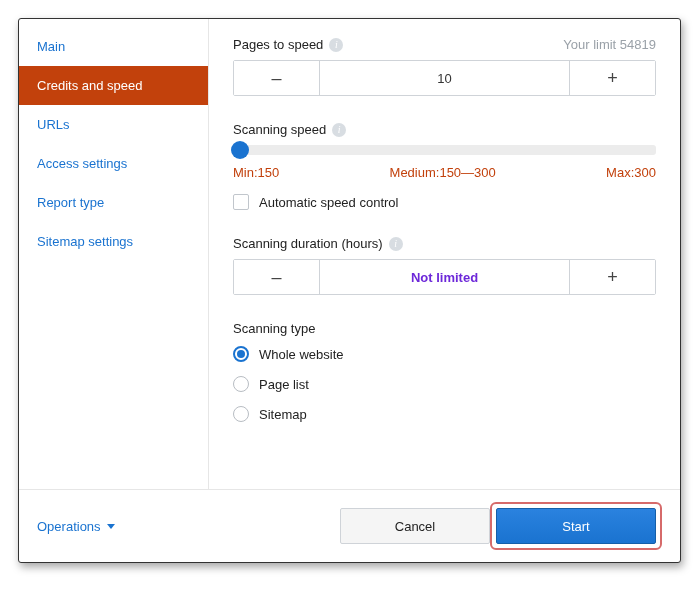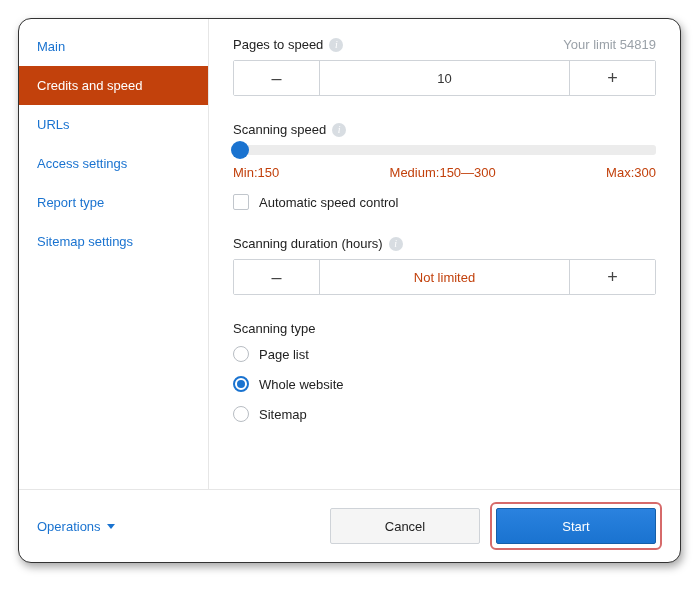--- a/index.html
+++ b/index.html
@@ -1,20 +1,20 @@
 <!DOCTYPE html>
 <html><head>
   <meta charset="utf-8">
   <style>
     * { box-sizing: border-box; margin: 0; padding: 0; font-family: Arial, Helvetica, sans-serif; }
     body { background: #fff; padding: 18px; }
     .modal {
       width: 663px;
       border: 1px solid #333;
-      border-radius: 13px;
+      border-radius: 3px;
       box-shadow: 2px 4px 8px rgba(0,0,0,0.35);
       background: #fff;
       display: flex;
       flex-direction: column;
       overflow: hidden;
     }
     .body {
       display: flex;
       border-bottom: 1px solid #e6e6e6;
     }
@@ -85,21 +85,21 @@
     .stepper .minus { border-right: 1px solid #cfd3d8; }
     .stepper .plus { border-left: 1px solid #cfd3d8; }
     .stepper .value {
       flex: 1;
       display: flex;
       align-items: center;
       justify-content: center;
       font-size: 13px;
       color: #333;
     }
-    .stepper .value.placeholder { color: #c2410c; }
+    .stepper .value.placeholder { color: #6d28d9; font-weight: bold; }
     .section { margin-top: 26px; }
     .slider-wrap { margin-top: 8px; }
     .slider-track {
       position: relative;
       height: 10px;
       background: #ececec;
       border-radius: 3px;
     }
     .slider-thumb {
       position: absolute;
@@ -169,21 +169,20 @@
     }
     .caret-down {
       width: 0; height: 0;
       border-left: 4px solid transparent;
       border-right: 4px solid transparent;
       border-top: 5px solid #1a73d0;
     }
     .footer-actions {
       margin-left: auto;
       display: flex;
-      gap: 10px;
       align-items: center;
     }
     .btn {
       height: 36px;
       min-width: 150px;
       font-size: 13px;
       border-radius: 2px;
       cursor: pointer;
     }
     .btn-cancel {
@@ -265,26 +264,26 @@
           <button class="plus">+</button>
         </div>
       </div>
 
       <div class="section">
         <div class="label">
           <span>Scanning type</span>
         </div>
         <div class="radio-group">
           <div class="radio-row">
+            <div class="radio checked"></div>
+            <span>Whole website</span>
+          </div>
+          <div class="radio-row">
             <div class="radio"></div>
             <span>Page list</span>
-          </div>
-          <div class="radio-row">
-            <div class="radio checked"></div>
-            <span>Whole website</span>
           </div>
           <div class="radio-row">
             <div class="radio"></div>
             <span>Sitemap</span>
           </div>
         </div>
       </div>
 
     </div>
   </div>

